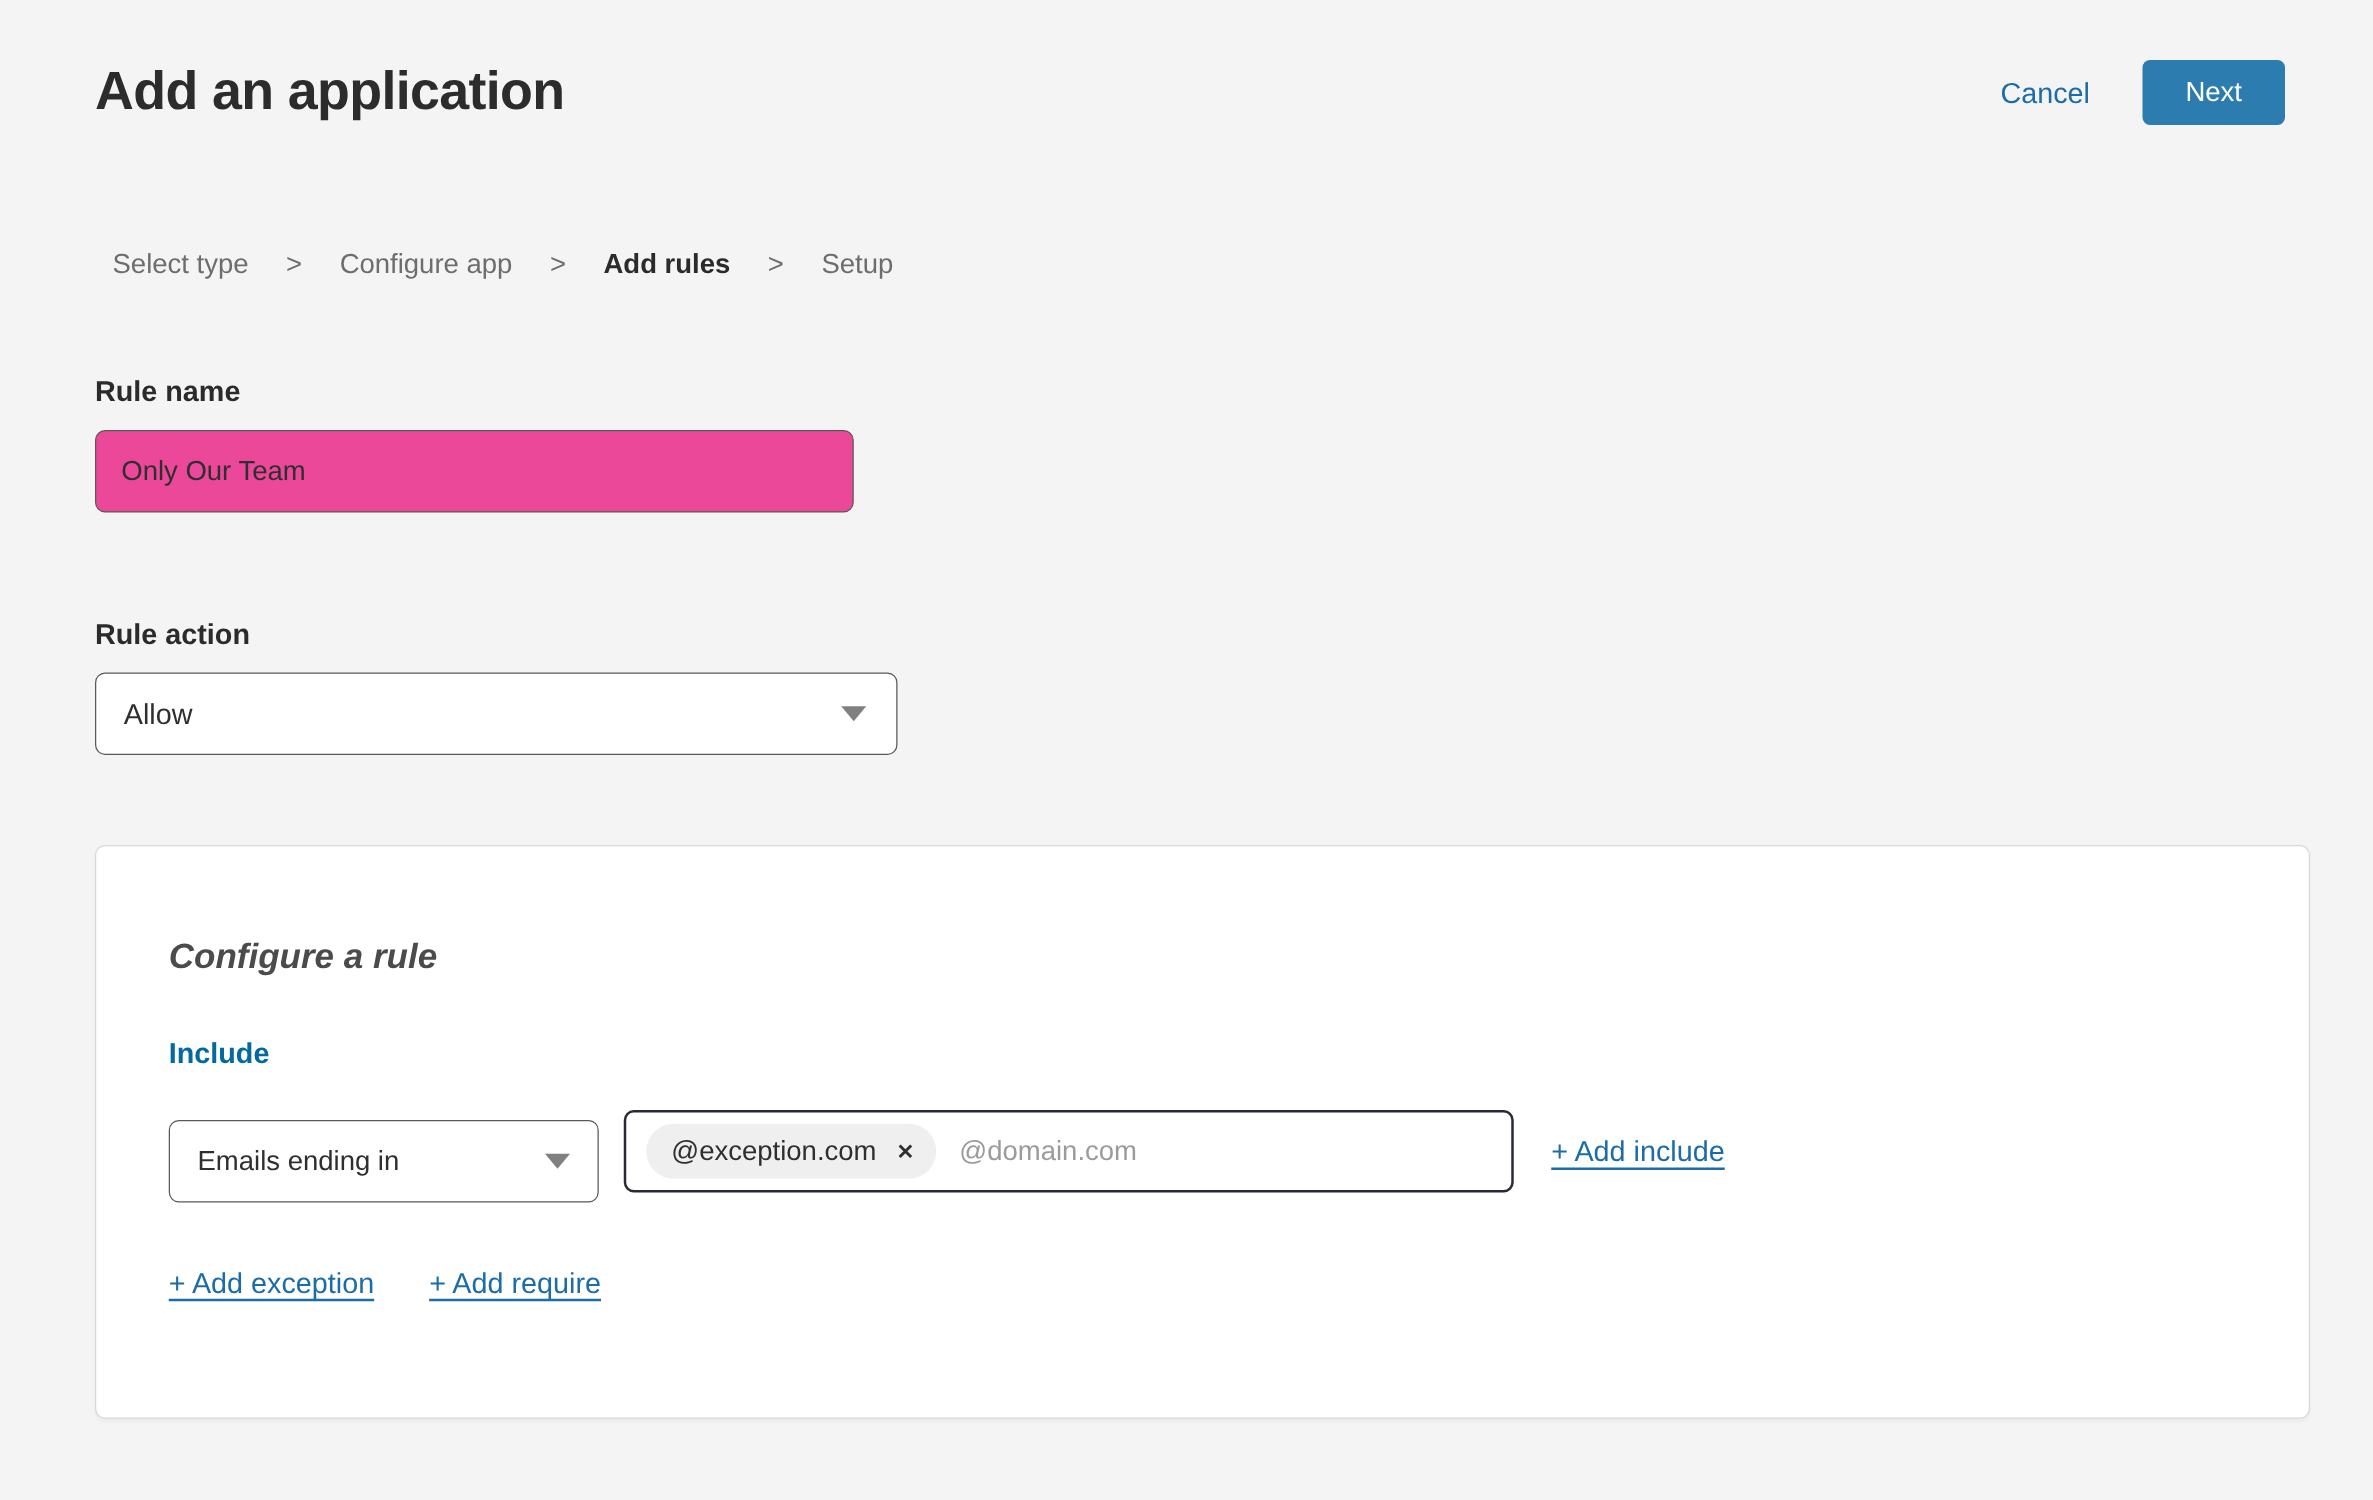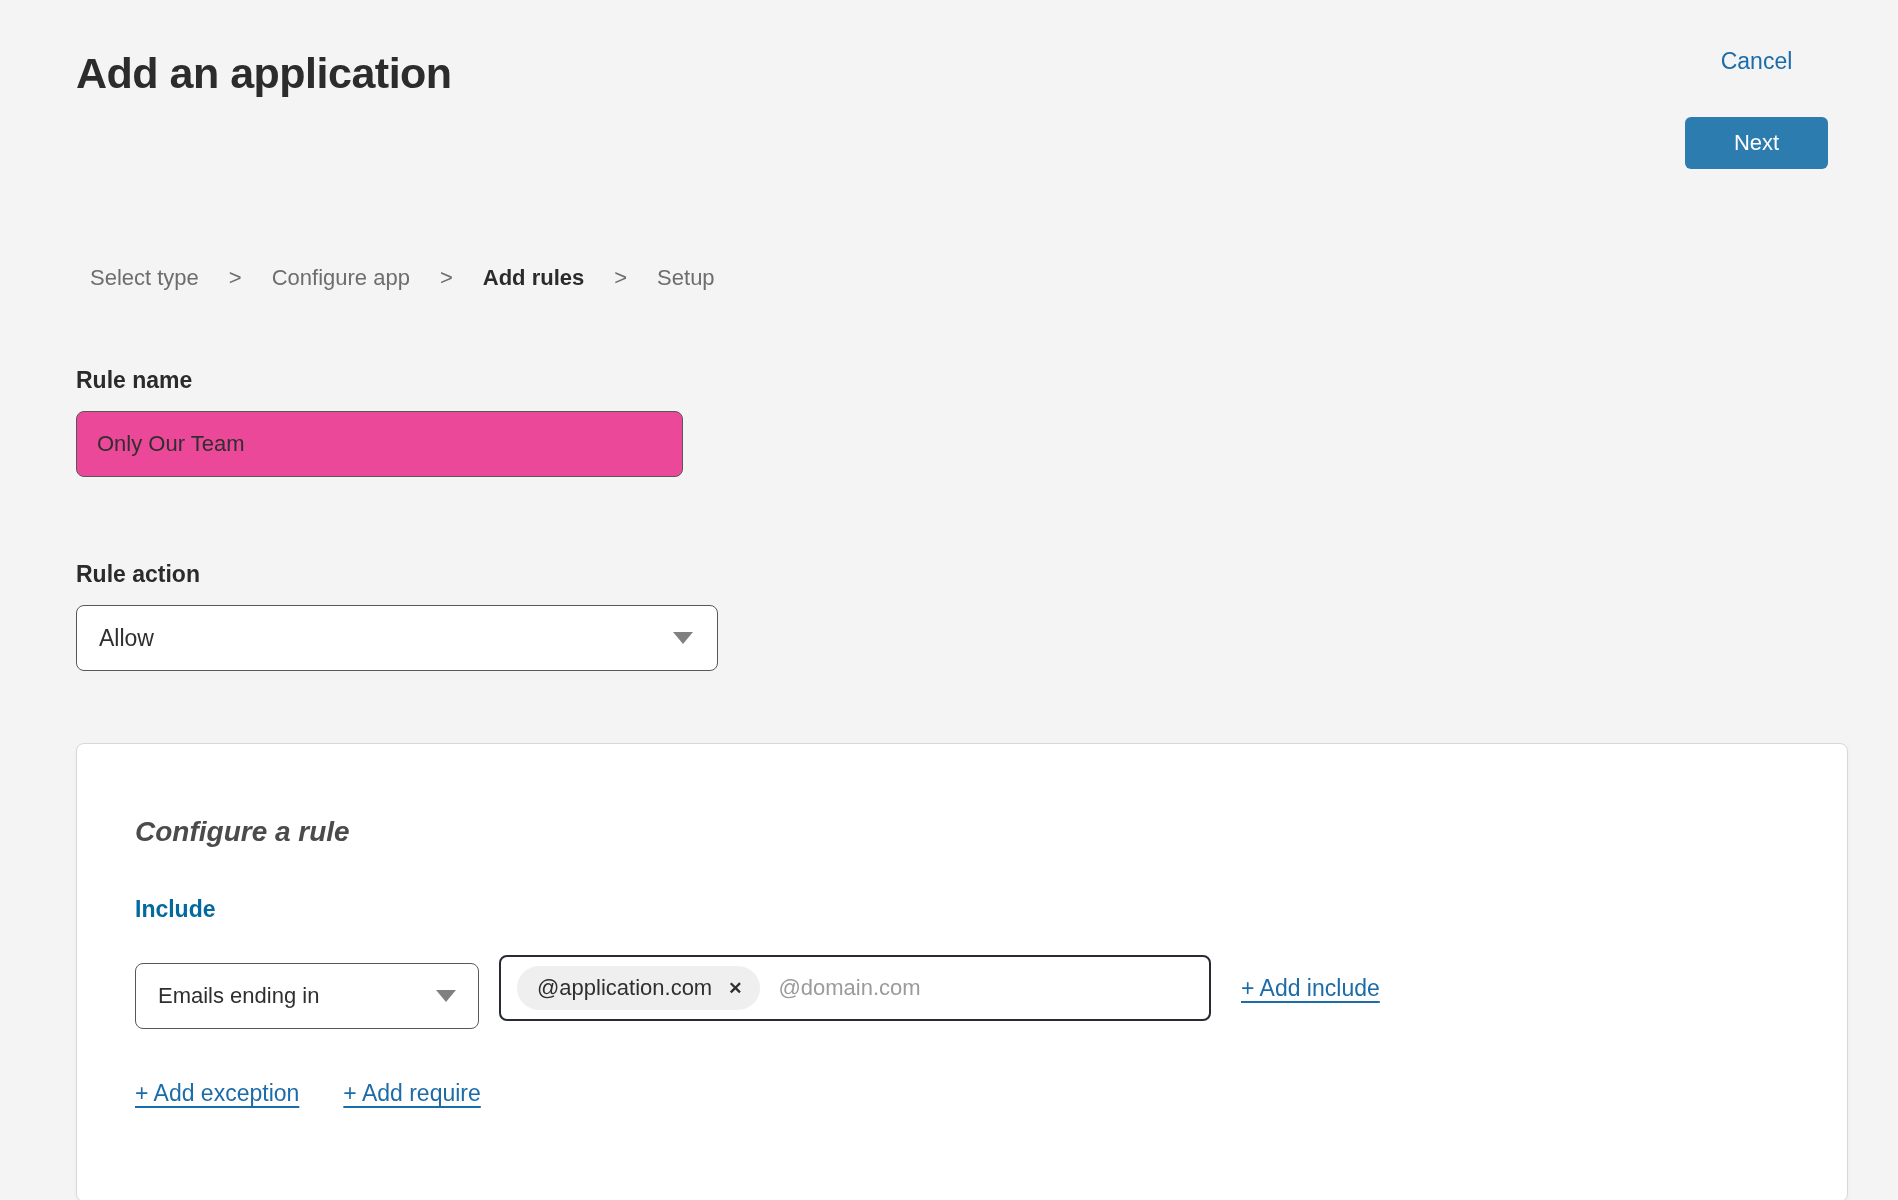--- a/index.html
+++ b/index.html
@@ -16,24 +16,24 @@
 
   
   .header {
     display: flex; justify-content: space-between; align-items: flex-start;
     padding: 44px 70px 0 76px;
   }
   .page-title {
     font-size: 43px; font-weight: 700; color: #2c2c2c;
     letter-spacing: -0.5px; line-height: 58px;
   }
-  .header-actions { display: flex; align-items: center; gap: 42px; margin-top: 4px; flex-direction: column; }
+  .header-actions { display: flex; align-items: center; gap: 42px; margin-top: 4px; }
   .cancel-link { font-size: 23px; color: #1b6ca8; cursor: pointer; }
   .next-btn {
-    width: 143px; height: 52px; border: none; border-radius: 6px;
+    width: 114px; height: 52px; border: none; border-radius: 6px;
     background: #2c7cb0; color: #ffffff; font-size: 22px;
     font-family: inherit; display: flex; align-items: center; justify-content: center;
     cursor: pointer;
   }
 
   
   .breadcrumb {
     display: flex; gap: 30px; align-items: baseline;
     margin: 96px 0 0 90px;
     font-size: 22px; color: #6d6d6d;
@@ -146,21 +146,21 @@
     <div class="include-label">Include</div>
 
     <div class="include-row">
       <div class="select-box inline">
         <span>Emails ending in</span>
         <span class="caret"></span>
       </div>
 
       <div class="tag-input">
         <span class="chip">
-          <span>@application.com</span>
+          <span>@exception.com</span>
           <span class="chip-x">✕</span>
         </span>
         <input class="email-input" type="text" placeholder="@domain.com" style="">
       </div>
 
       <span class="link">+ Add include</span>
     </div>
 
     <div class="card-links">
       <span class="link">+ Add exception</span>

